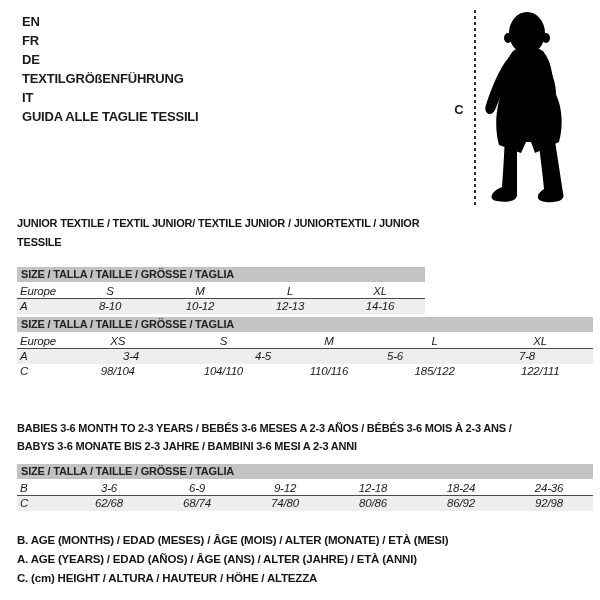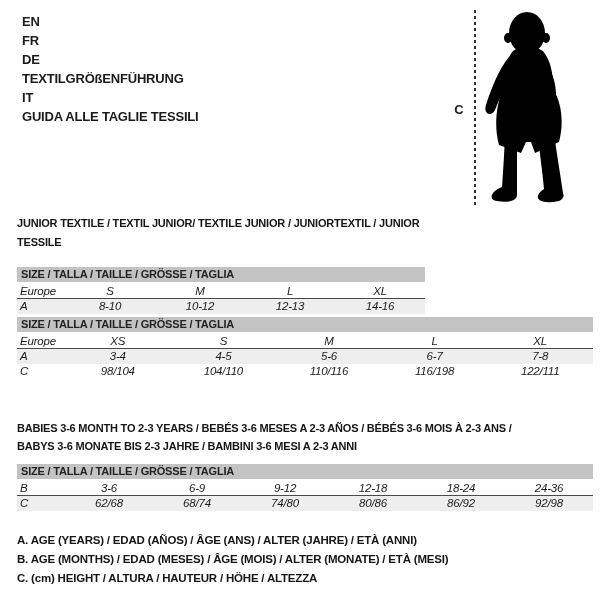--- a/index.html
+++ b/index.html
@@ -114,29 +114,28 @@
           <div class="cell val">S</div>
           <div class="cell val">M</div>
           <div class="cell val">L</div>
           <div class="cell val">XL</div>
         </div>
         <div class="row row-shaded">
           <div class="cell label">A</div>
           <div class="cell val">3-4</div>
           <div class="cell val">4-5</div>
           <div class="cell val">5-6</div>
-          <div class="cell val">6-7</div>
           <div class="cell val">7-8</div>
         </div>
         <div class="row">
           <div class="cell label">C</div>
           <div class="cell val">98/104</div>
           <div class="cell val">104/110</div>
           <div class="cell val">110/116</div>
-          <div class="cell val">116/198</div>
+          <div class="cell val">185/122</div>
           <div class="cell val">122/111</div>
         </div>
       </div>
   </section>
 
   <section class="size-table t3">
     <h2 class="tbl-title">
       <div>BABIES 3-6 MONTH TO 2-3 YEARS / BEBÉS 3-6 MESES A 2-3 AÑOS / BÉBÉS 3-6 MOIS À 2-3 ANS /</div>
       <div>BABYS 3-6 MONATE BIS 2-3 JAHRE / BAMBINI 3-6 MESI A 2-3 ANNI</div>
     </h2>
@@ -157,18 +156,18 @@
           <div class="cell val">68/74</div>
           <div class="cell val">74/80</div>
           <div class="cell val">80/86</div>
           <div class="cell val">86/92</div>
           <div class="cell val">92/98</div>
         </div>
       </div>
   </section>
 
   <div class="abs footnotes">
+    <div class="footnote">B. AGE (MONTHS) / EDAD (MESES) / ÂGE (MOIS) / ALTER (MONATE) / ETÀ (MESI)</div>
     <div class="footnote">A. AGE (YEARS) / EDAD (AÑOS) / ÂGE (ANS) / ALTER (JAHRE) / ETÀ (ANNI)</div>
-    <div class="footnote">B. AGE (MONTHS) / EDAD (MESES) / ÂGE (MOIS) / ALTER (MONATE) / ETÀ (MESI)</div>
     <div class="footnote">C. (cm) HEIGHT / ALTURA / HAUTEUR / HÖHE / ALTEZZA</div>
   </div>
 
 </div>
 
 </body></html>

